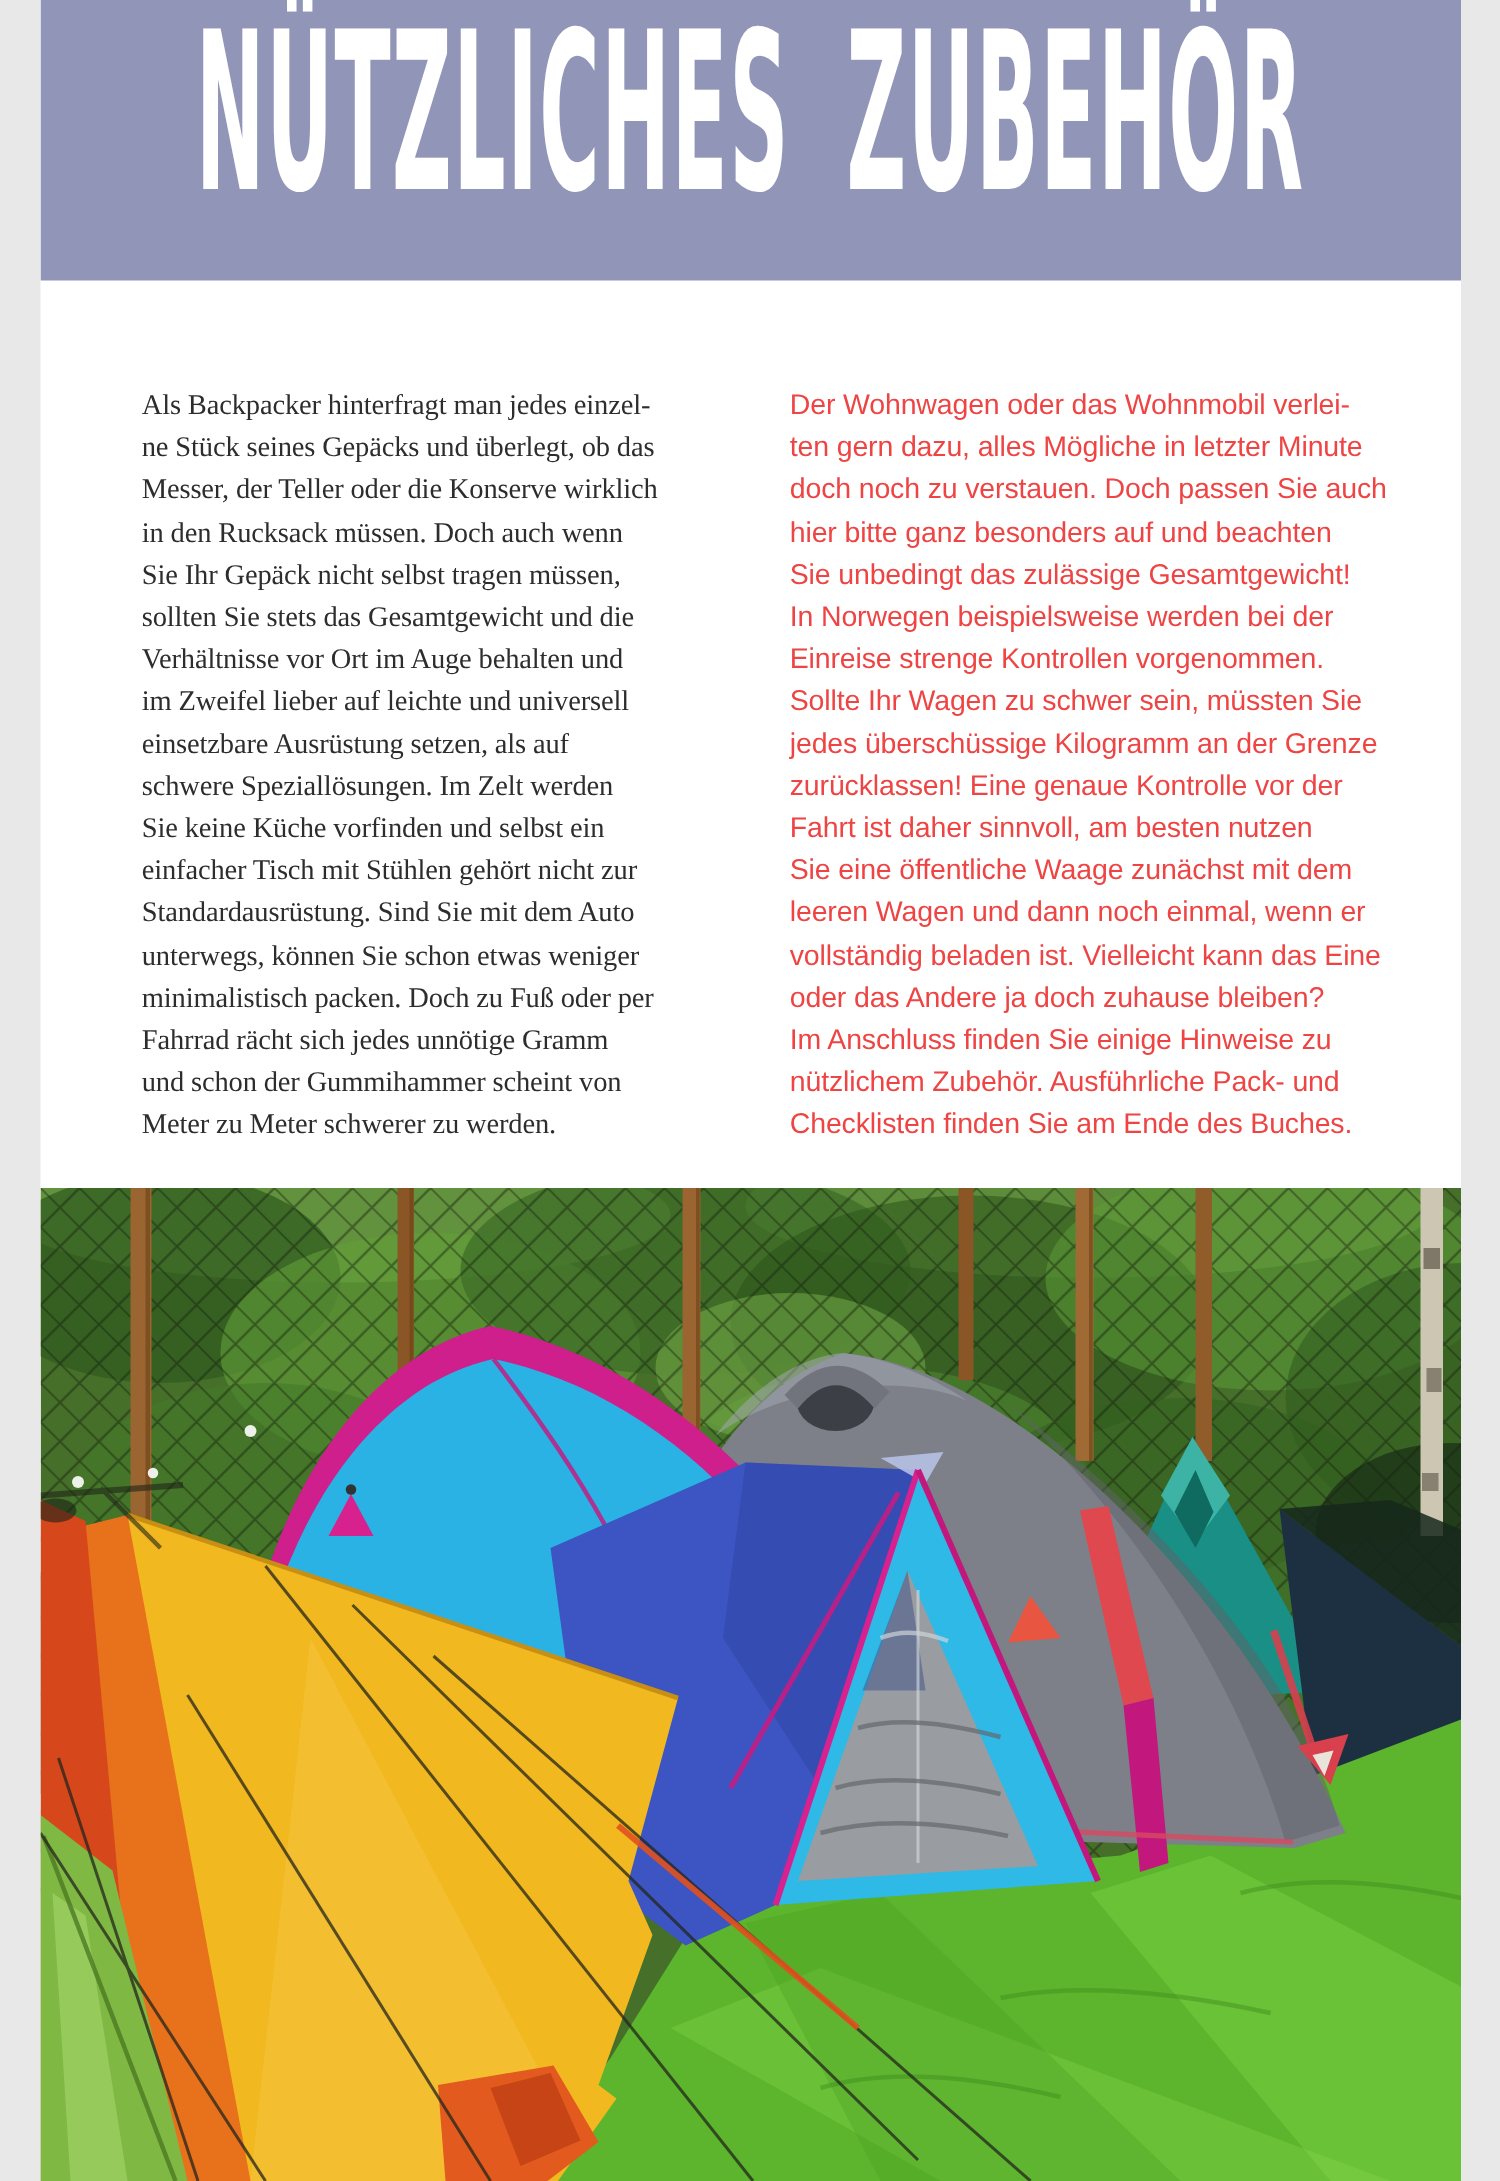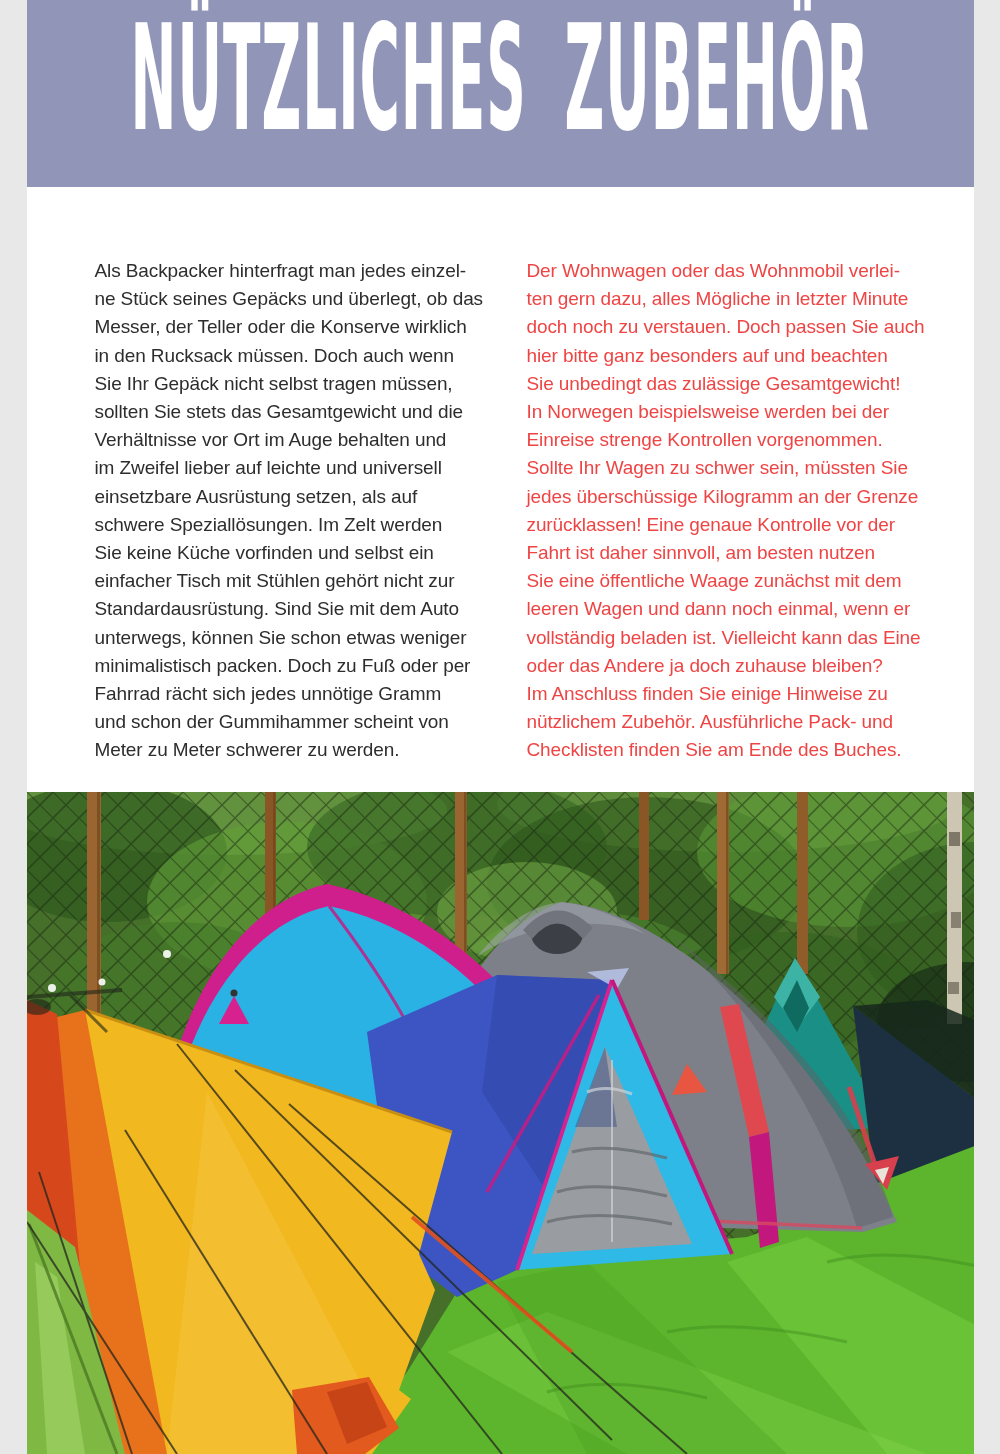--- a/index.html
+++ b/index.html
@@ -21,21 +21,21 @@
 </head>
 <body>
 
 <div class="page">
 
   <header class="band" style="background: rgb(145, 150, 184);">
     <h1 class="title" style="color: rgb(255, 255, 255);">NÜTZLICHES ZUBEHÖR</h1>
   </header>
 
   <main class="content">
-    <p class="col" style="color: rgb(45, 45, 45);">Als Backpacker hinterfragt man jedes einzel-
+    <p class="col" style="color: rgb(45, 45, 45); font-family: Liberation Serif, serif;">Als Backpacker hinterfragt man jedes einzel-
 ne Stück seines Gepäcks und überlegt, ob das
 Messer, der Teller oder die Konserve wirklich
 in den Rucksack müssen. Doch auch wenn
 Sie Ihr Gepäck nicht selbst tragen müssen,
 sollten Sie stets das Gesamtgewicht und die
 Verhältnisse vor Ort im Auge behalten und
 im Zweifel lieber auf leichte und universell
 einsetzbare Ausrüstung setzen, als auf
 schwere Speziallösungen. Im Zelt werden
 Sie keine Küche vorfinden und selbst ein

